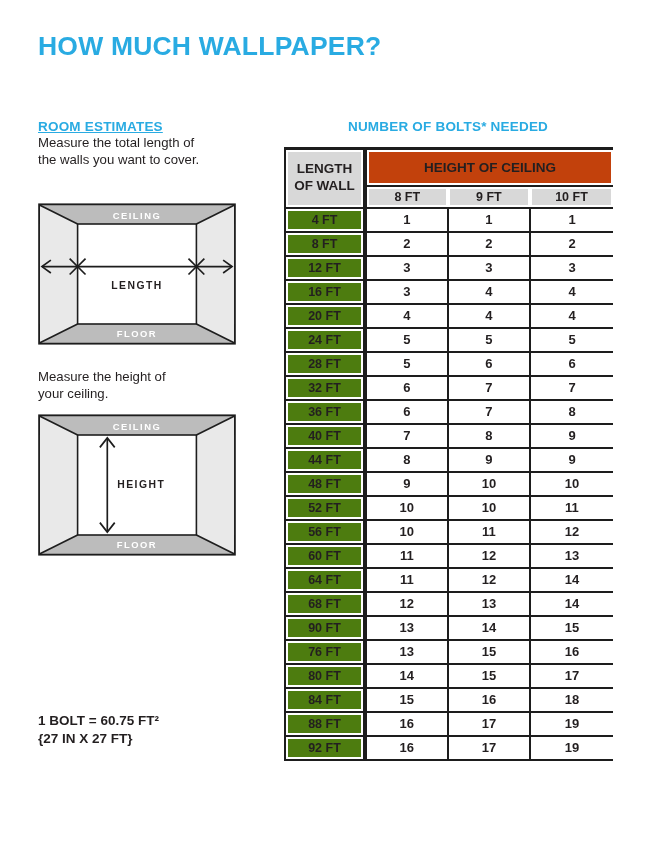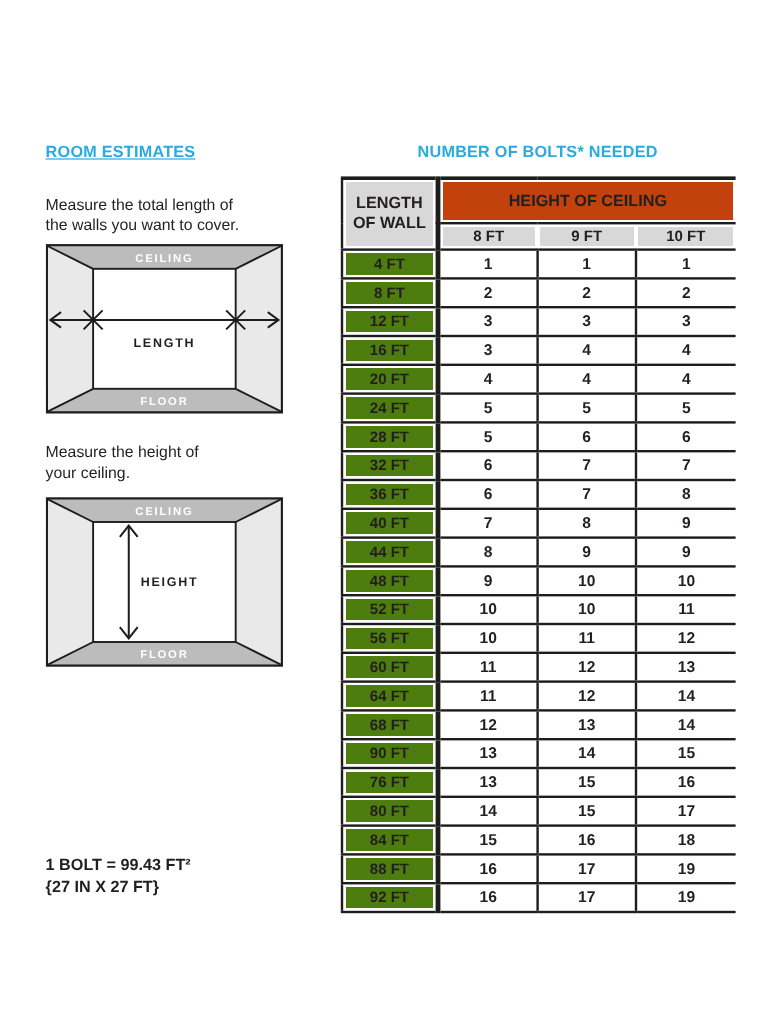--- a/index.html
+++ b/index.html
@@ -31,21 +31,21 @@
   .re-heading { left: 38px; top: 119px; text-decoration: underline; }
   .tbl-heading { left: 284px; top: 119px; width: 328px; text-align: center; }
   .body-text {
     position: absolute;
     left: 38px;
     font-size: 13.2px;
     line-height: 17px;
     white-space: pre-line;
     color: #231f20;
   }
-  .step1 { top: 162px; }
+  .step1 { top: 134px; }
   .step2 { top: 368px; }
   .step3 { top: 578px; }
   .room-diagram { position: absolute; left: 38px; display: block; }
   .diag1 { top: 203px; }
   .diag2 { top: 414px; }
   .footnote {
     position: absolute;
     left: 38px; top: 666px;
     font-size: 13.5px;
     font-weight: bold;
@@ -114,20 +114,21 @@
   }
   
   .band-label { fill: #ffffff; font-size: 9.5px; font-weight: bold; letter-spacing: 1.5px; font-family: "Liberation Sans", sans-serif; }
   .measure-label { fill: #231f20; font-size: 10.5px; font-weight: bold; letter-spacing: 1.5px; font-family: "Liberation Sans", sans-serif; }
 </style>
 </head>
 <body>
 
 <div class="page">
 
+  <h1 class="page-title">HOW MUCH WALLPAPER?</h1>
 
   <h2 class="section-heading re-heading">ROOM ESTIMATES</h2>
 
   <p class="body-text step1">Measure the total length of
 the walls you want to cover.</p>
 
   <svg class="room-diagram diag1" width="198" height="142" viewBox="0 0 200 143" xmlns="http://www.w3.org/2000/svg">
     <rect x="1.5" y="1.5" width="197" height="140" fill="#ffffff" stroke="#1d1d1d" stroke-width="2.6"></rect>
     <polygon points="2,2 198,2 160,21 40,21" fill="#bcbcbc"></polygon>
     <polygon points="2,141 198,141 160,122 40,122" fill="#bcbcbc"></polygon>
@@ -176,21 +177,21 @@
       <line x1="70" y1="24" x2="70" y2="119"></line>
       <path d="M62.5,33.5 L70,24 L77.5,33.5"></path>
       <path d="M62.5,109.5 L70,119 L77.5,109.5"></path>
     </g>
     <text x="80" y="75" text-anchor="start" class="measure-label">HEIGHT</text>
   </svg>
 
 
 
   <p class="bolt-info">
-    <span>1 BOLT = 99.43 FT²</span>
+    <span>1 BOLT = 60.75 FT²</span>
     <span>{27 IN X 27 FT}</span>
   </p>
 
   <h2 class="section-heading tbl-heading">NUMBER OF BOLTS* NEEDED</h2>
 
   <table class="bolts-table">
     <colgroup>
       <col class="col-len">
         <col class="col-h">
         <col class="col-h">

